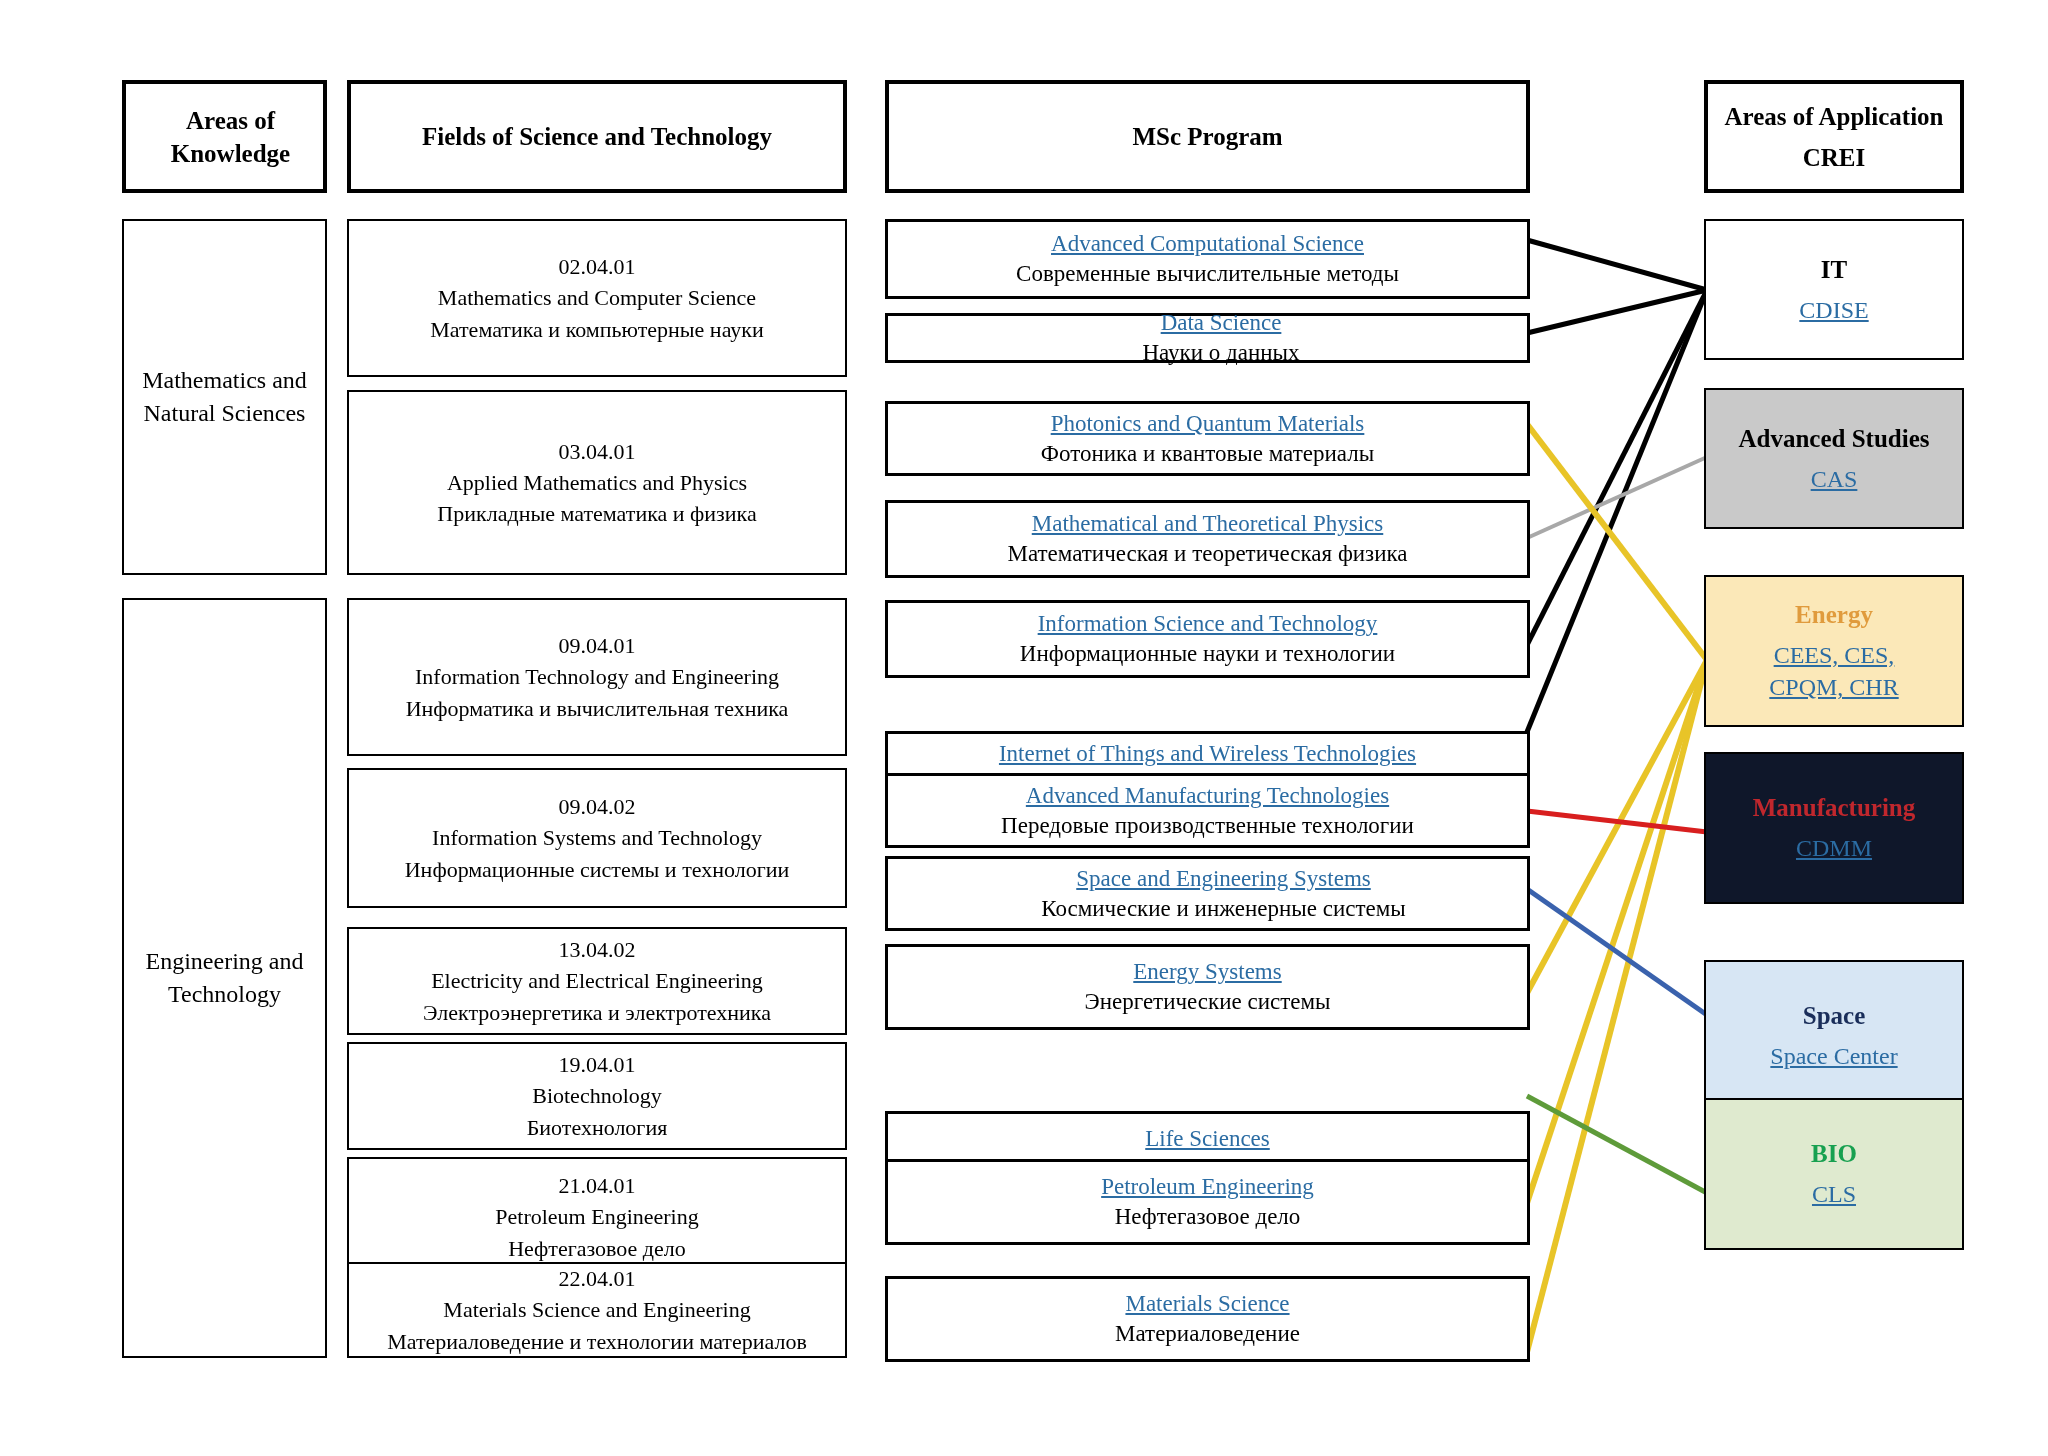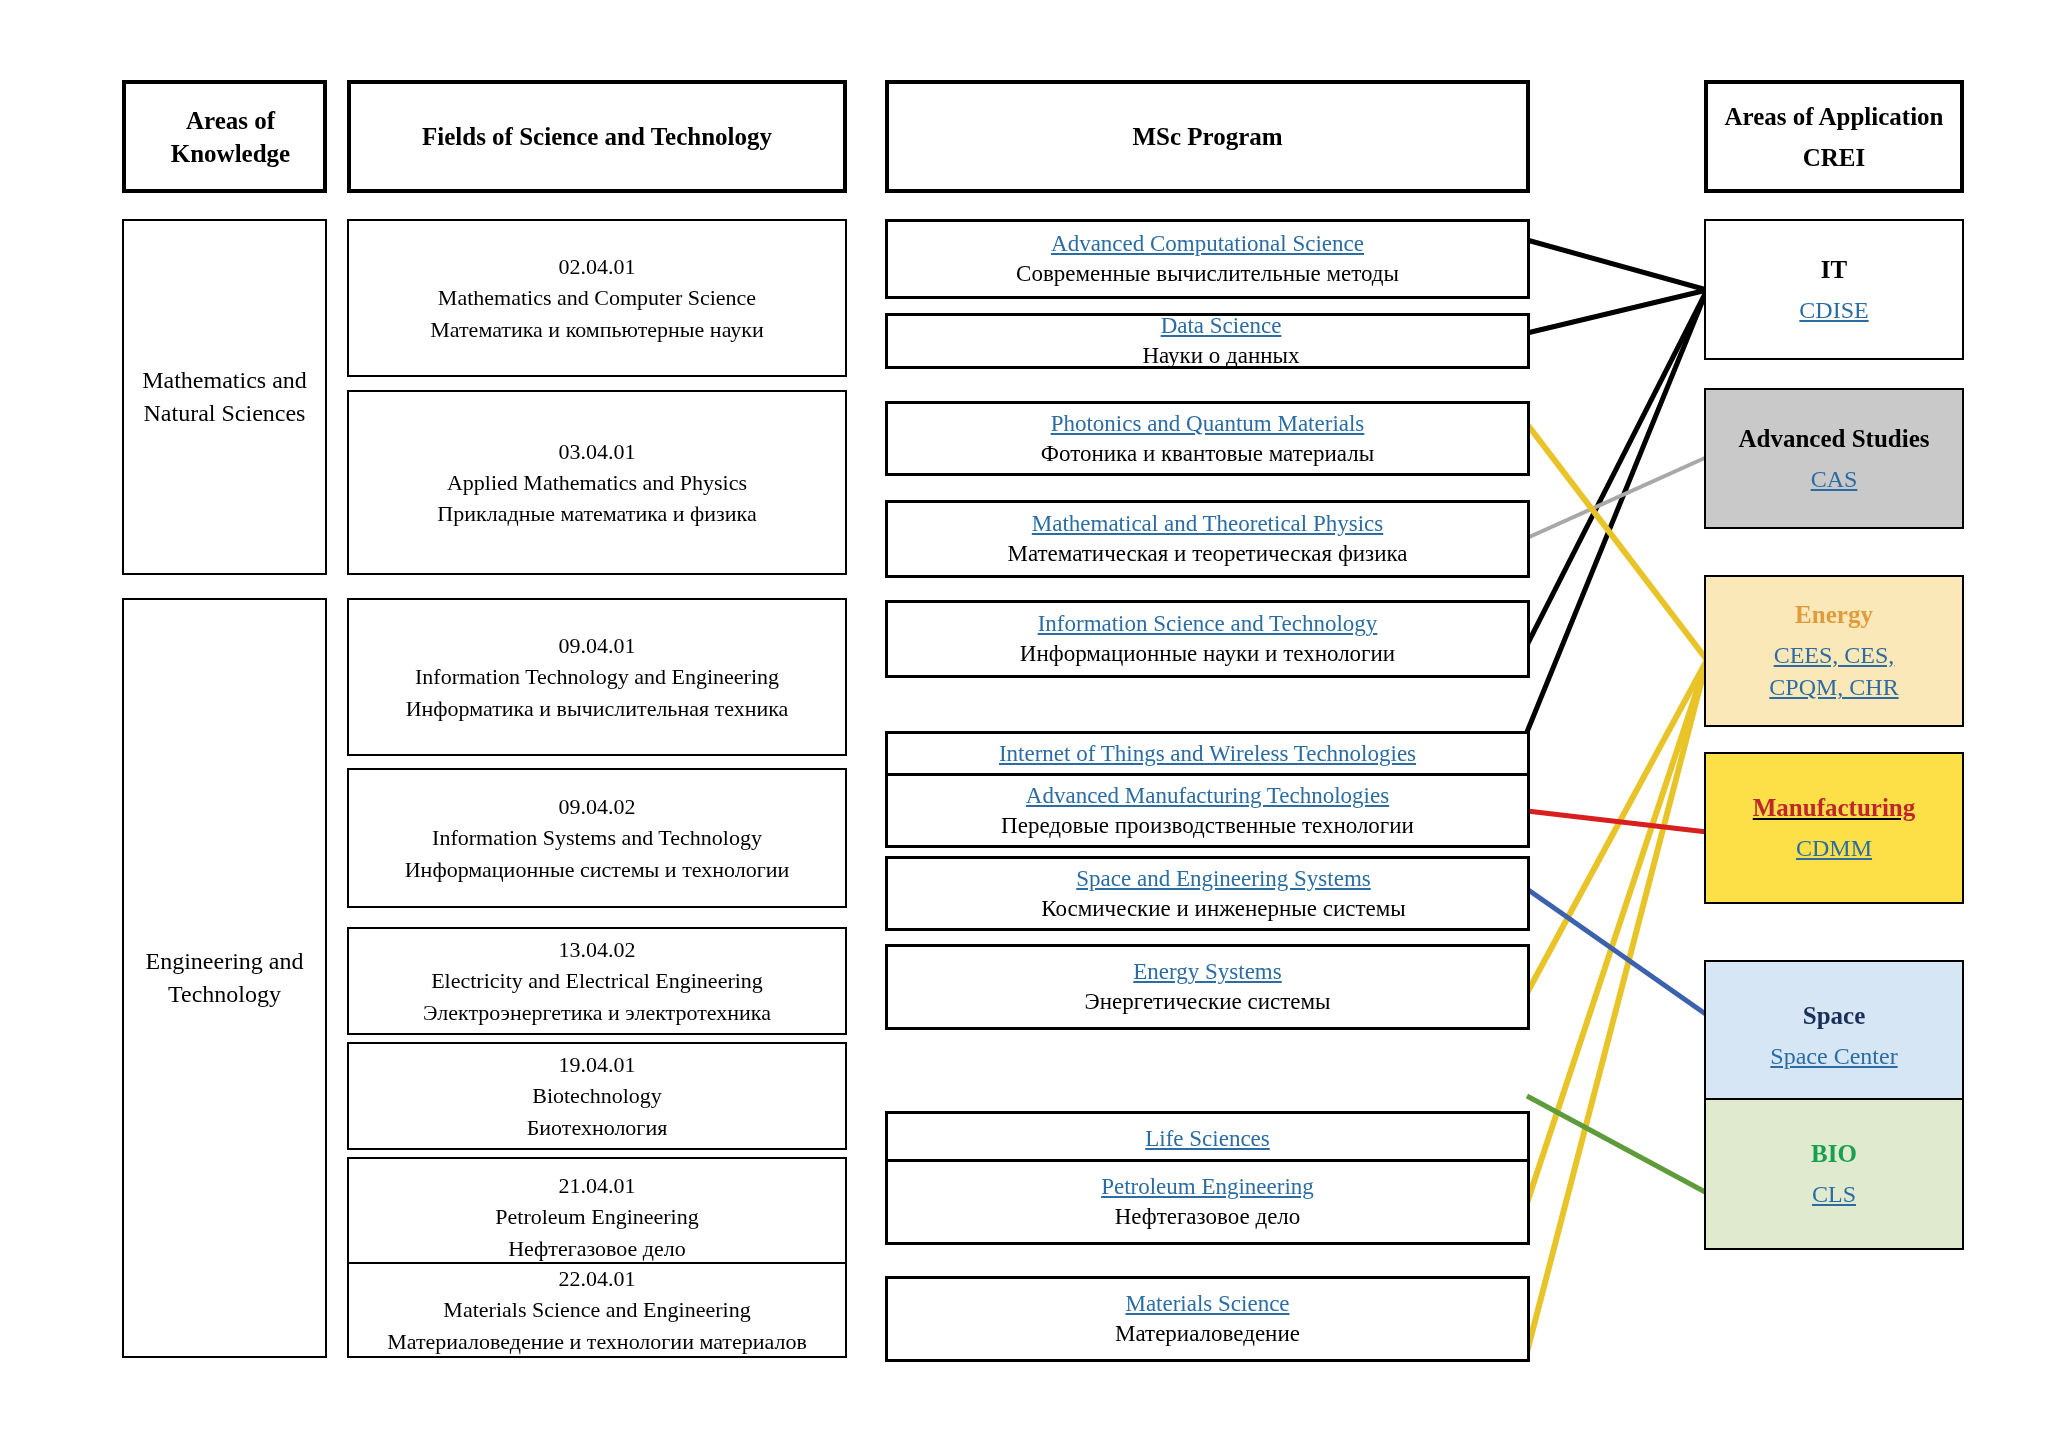--- a/index.html
+++ b/index.html
@@ -17,21 +17,21 @@
   .field .ln{font-size:22px;line-height:1.42;}
 
   .prog{border:3px solid #000;}
   .prog .en{font-size:23px;line-height:1.3;color:#2b6ca3;text-decoration:underline;}
   .prog .ru{font-size:23px;line-height:1.3;color:#000;}
 
   .area .t1{font-size:25px;font-weight:bold;line-height:1.35;}
   .area .t2{font-size:24px;line-height:1.35;color:#2b6ca3;text-decoration:underline;}
   .area.grey{background:#c9c9c9;}
   .area.yellow{background:#fbe8b8;}
-  .area.pink{background:#fde047;text-decoration:underline;}
+  .area.pink{background:#0f172a;}
   .area.blue{background:#d7e6f4;}
   .area.green{background:#dfeacf;}
 
   svg.links{position:absolute;left:0;top:0;width:2048px;height:1456px;pointer-events:none;}
   .pad{height:7px;}
 </style>
 </head>
 <body>
 
 <div id="stage">
@@ -123,21 +123,21 @@
   <div class="box field" style="left:347px;top:1262px;width:500px;height:96px;">
     <div class="ln">22.04.01</div>
     <div class="ln">Materials Science and Engineering</div>
     <div class="ln">Материаловедение и технологии материалов</div>
   </div>
 
   <div class="box prog" style="left:885px;top:219px;width:645px;height:80px;">
     <div class="en">Advanced Computational Science</div>
     <div class="ru">Современные вычислительные методы</div>
   </div>
-  <div class="box prog" style="left:885px;top:313px;width:645px;height:56px;padding-left:27px;">
+  <div class="box prog" style="left:885px;top:313px;width:645px;height:50px;padding-left:27px;">
     <div class="en">Data Science</div>
     <div class="ru">Науки о данных</div>
   </div>
   <div class="box prog" style="left:885px;top:401px;width:645px;height:75px;">
     <div class="en">Photonics and Quantum Materials</div>
     <div class="ru">Фотоника и квантовые материалы</div>
   </div>
   <div class="box prog" style="left:885px;top:500px;width:645px;height:78px;">
     <div class="en">Mathematical and Theoretical Physics</div>
     <div class="ru">Математическая и теоретическая физика</div>

